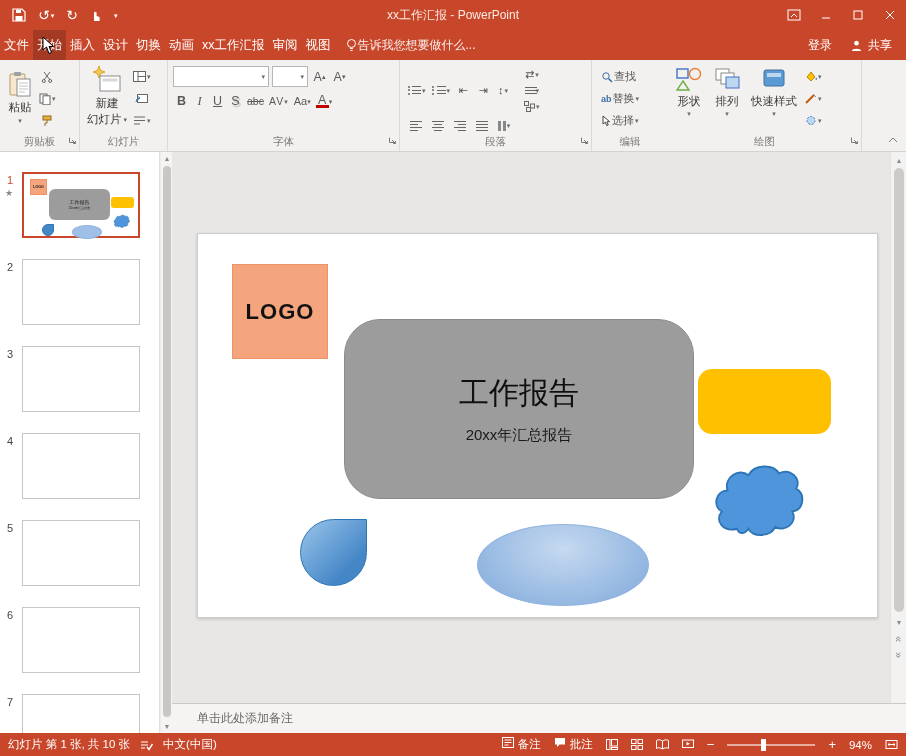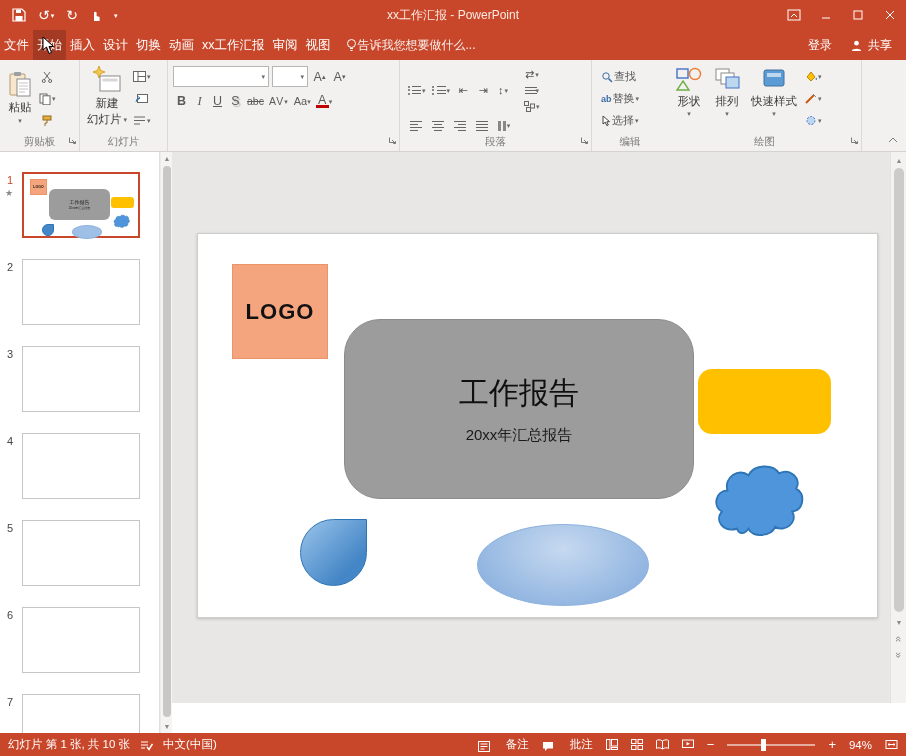--- a/index.html
+++ b/index.html
@@ -86,21 +86,21 @@
   .vscroll .sthumb { position:absolute; left:3px; top:16px; width:10px; height:444px; background:#CDCBC9; border-radius:5px; }
   .varrow { position:absolute; left:0; width:16px; height:14px; display:flex; align-items:center; justify-content:center; font-size:7px; color:#8a8a8a; }
   .vnav { position:absolute; left:0; width:16px; height:15px; display:flex; align-items:center; justify-content:center; font-size:11px; color:#8a8a8a; }
   .rot90 { transform:rotate(90deg); display:inline-block; }
 
   .notes { position:absolute; left:172px; right:0; bottom:23px; height:30px; background:#F5F4F2; border-top:1px solid #CBC9C7; display:flex; align-items:center; padding-left:25px; font-size:12px; color:#6a6866; }
 
   
   .statusbar { position:absolute; left:0; right:0; bottom:0; height:23px; background:#C8472B; color:#fff; display:flex; align-items:center; font-size:11.5px; padding:0 8px; gap:10px; }
   .sb-right { margin-left:auto; display:flex; align-items:center; gap:13px; }
-  .sb-item { display:flex; align-items:flex-end; gap:16px; }
+  .sb-item { display:flex; align-items:flex-start; gap:4px; }
   .zslider { width:88px; height:2px; background:rgba(255,255,255,.55); position:relative; }
   .zthumb { position:absolute; left:38%; top:-5px; width:5px; height:12px; background:#fff; }
 </style>
 </head>
 <body>
 
 <div id="app">
 
   <div class="titlebar">
     <div class="qat">
@@ -309,20 +309,21 @@
             </span>
           <span class="dd">▾</span>
         </span>
       </div>
       <span class="launcher">
         <svg width="9" height="9" viewBox="0 0 9 9">
             <path d="M1.5 1.5 v5 h5" fill="none" stroke="#7A7A7A"></path>
             <path d="M4 4 l3.5 3.5 M7.5 5.2 v2.3 h-2.3" stroke="#7A7A7A" fill="none"></path>
           </svg>
       </span>
+      <div class="rgroup-label">字体</div>
     </div>
 
     <div class="rgroup" style="width:192px">
       <div class="srow" style="gap:2px;padding:4px 2px 3px 2px">
         <span class="sbtn">
             <span class="blist">
               <i></i>
               <i></i>
               <i></i>
             </span>
@@ -584,20 +585,23 @@
     <span class="sthumb"></span>
     <span class="varrow" style="top:463px">▼</span>
     <span class="vnav" style="top:479px">
         <span class="rot90">«</span>
       </span>
     <span class="vnav" style="top:495px">
         <span class="rot90">»</span>
       </span>
   </div>
 
+  <div class="notes">
+    <span>单击此处添加备注</span>
+  </div>
 
   <div class="statusbar">
     <span>幻灯片 第 1 张, 共 10 张</span>
     <span class="sb-item">
       <svg width="13" height="12" viewBox="0 0 13 12">
           <path d="M1 3 h7 M1 6 h7 M1 9 h4" stroke="#fff"></path>
           <path d="M7 8 l2 2.5 L12.5 5" stroke="#fff" fill="none" stroke-width="1.5"></path>
         </svg>
     </span>
     <span>中文(中国)</span>

